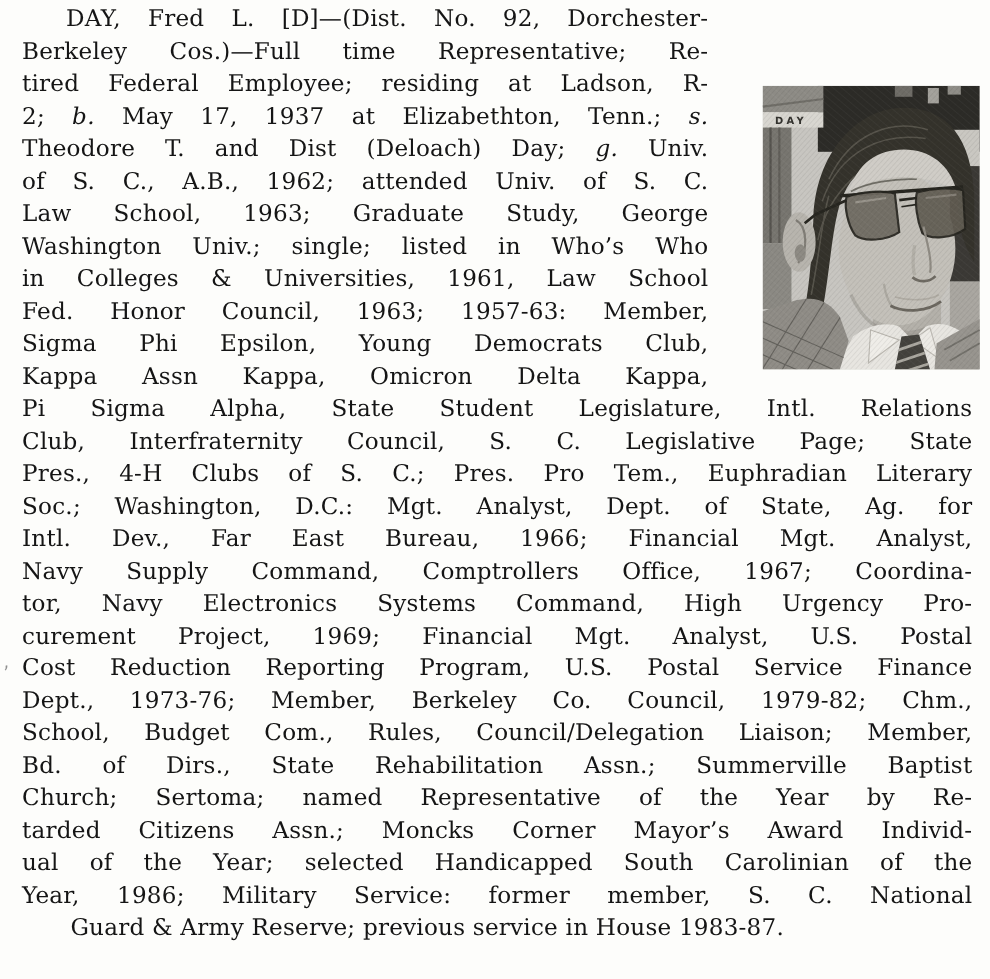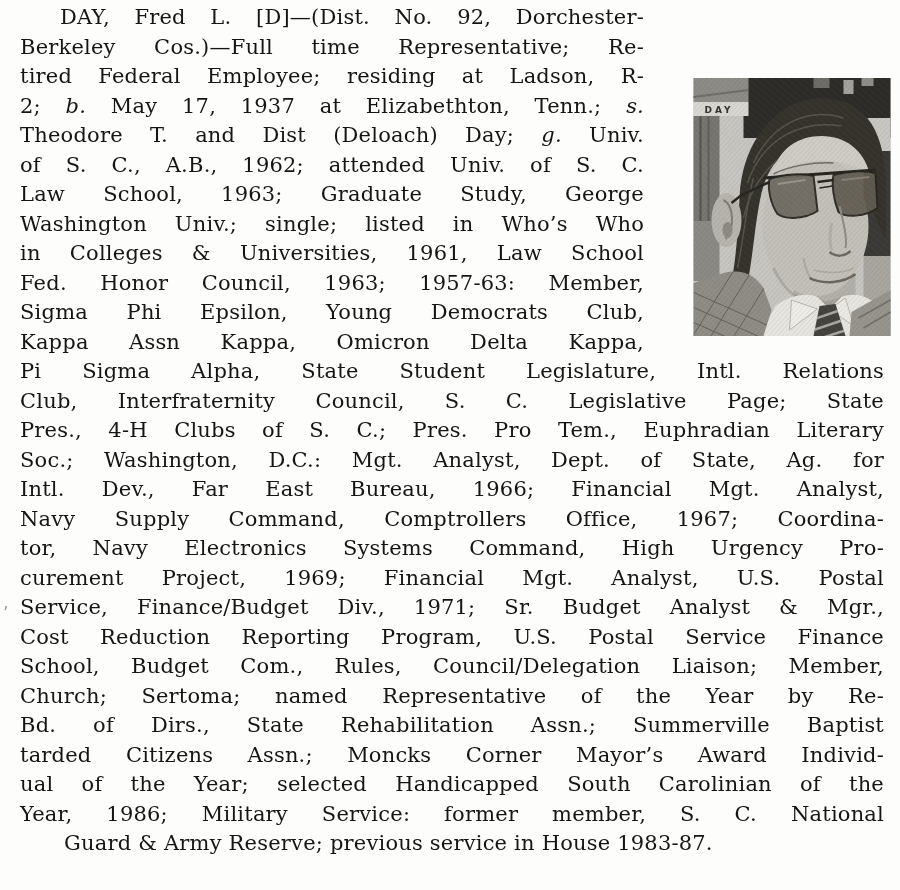--- a/index.html
+++ b/index.html
@@ -63,25 +63,25 @@
       <div class="line narrow"><span>Sigma Phi Epsilon, Young Democrats Club,</span></div>
       <div class="line narrow"><span>Kappa Assn Kappa, Omicron Delta Kappa,</span></div>
       <div class="line full"><span>Pi Sigma Alpha, State Student Legislature, Intl. Relations</span></div>
       <div class="line full"><span>Club, Interfraternity Council, S. C. Legislative Page; State</span></div>
       <div class="line full"><span>Pres., 4-H Clubs of S. C.; Pres. Pro Tem., Euphradian Literary</span></div>
       <div class="line full"><span>Soc.; Washington, D.C.: Mgt. Analyst, Dept. of State, Ag. for</span></div>
       <div class="line full"><span>Intl. Dev., Far East Bureau, 1966; Financial Mgt. Analyst,</span></div>
       <div class="line full"><span>Navy Supply Command, Comptrollers Office, 1967; Coordina-</span></div>
       <div class="line full"><span>tor, Navy Electronics Systems Command, High Urgency Pro-</span></div>
       <div class="line full"><span>curement Project, 1969; Financial Mgt. Analyst, U.S. Postal</span></div>
-      <div class="line full"><span>Service, Finance/Budget Div., 1971; Sr. Budget Analyst &amp; Mgr.,</span></div>
       <div class="line full"><span>Cost Reduction Reporting Program, U.S. Postal Service Finance</span></div>
+      <div class="line full"><span>Dept., 1973-76; Member, Berkeley Co. Council, 1979-82; Chm.,</span></div>
       <div class="line full"><span>School, Budget Com., Rules, Council/Delegation Liaison; Member,</span></div>
+      <div class="line full"><span>Bd. of Dirs., State Rehabilitation Assn.; Summerville Baptist</span></div>
       <div class="line full"><span>Church; Sertoma; named Representative of the Year by Re-</span></div>
-      <div class="line full"><span>Bd. of Dirs., State Rehabilitation Assn.; Summerville Baptist</span></div>
       <div class="line full"><span>tarded Citizens Assn.; Moncks Corner Mayor’s Award Individ-</span></div>
       <div class="line full"><span>ual of the Year; selected Handicapped South Carolinian of the</span></div>
       <div class="line full"><span>Year, 1986; Military Service: former member, S. C. National</span></div>
       <div class="line full last"><span>Guard &amp; Army Reserve; previous service in House 1983-87.</span></div>
     </div>
 
   <div class="artifact">‚</div>
 
   <div class="photo-wrap" role="img">
     <svg viewBox="0 0 197 258" xmlns="http://www.w3.org/2000/svg">

